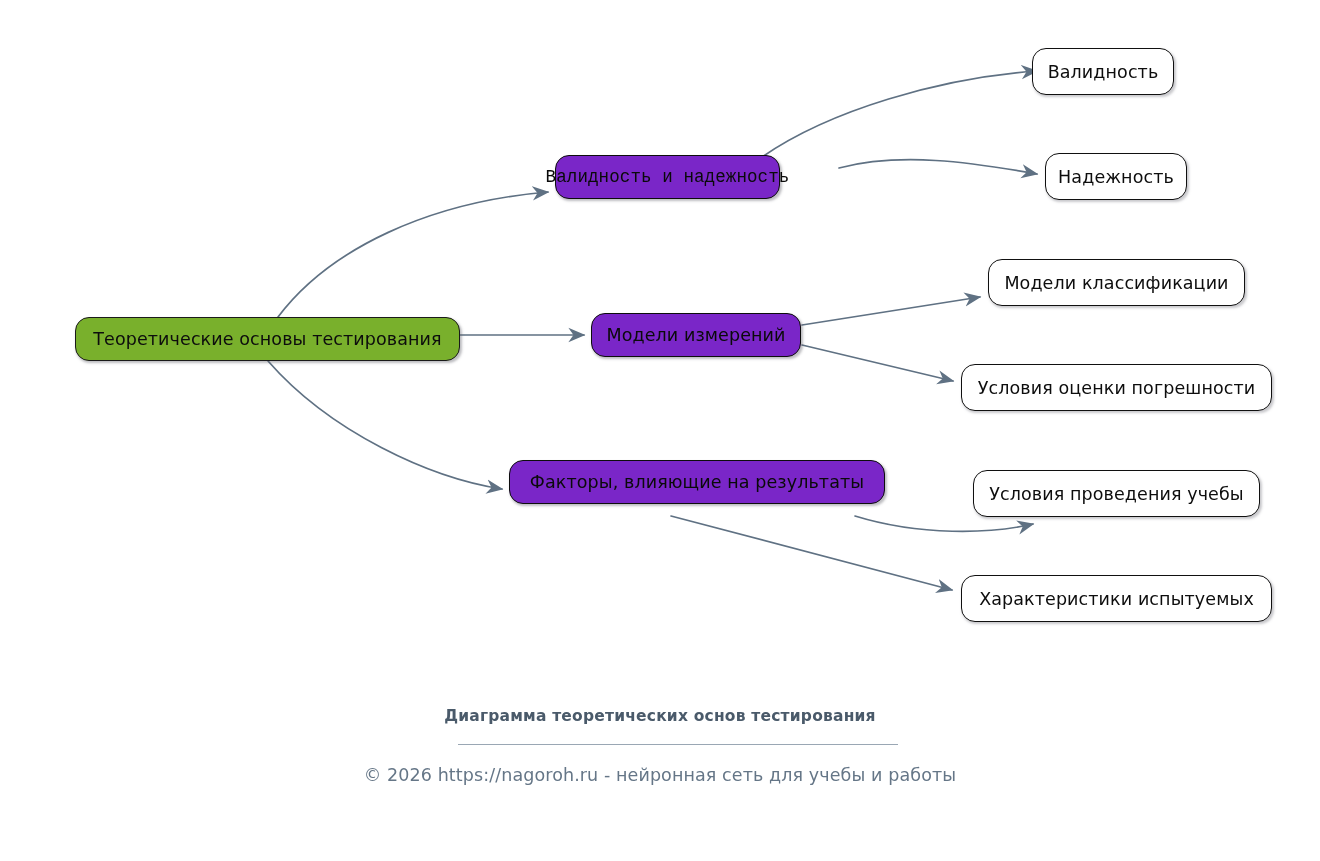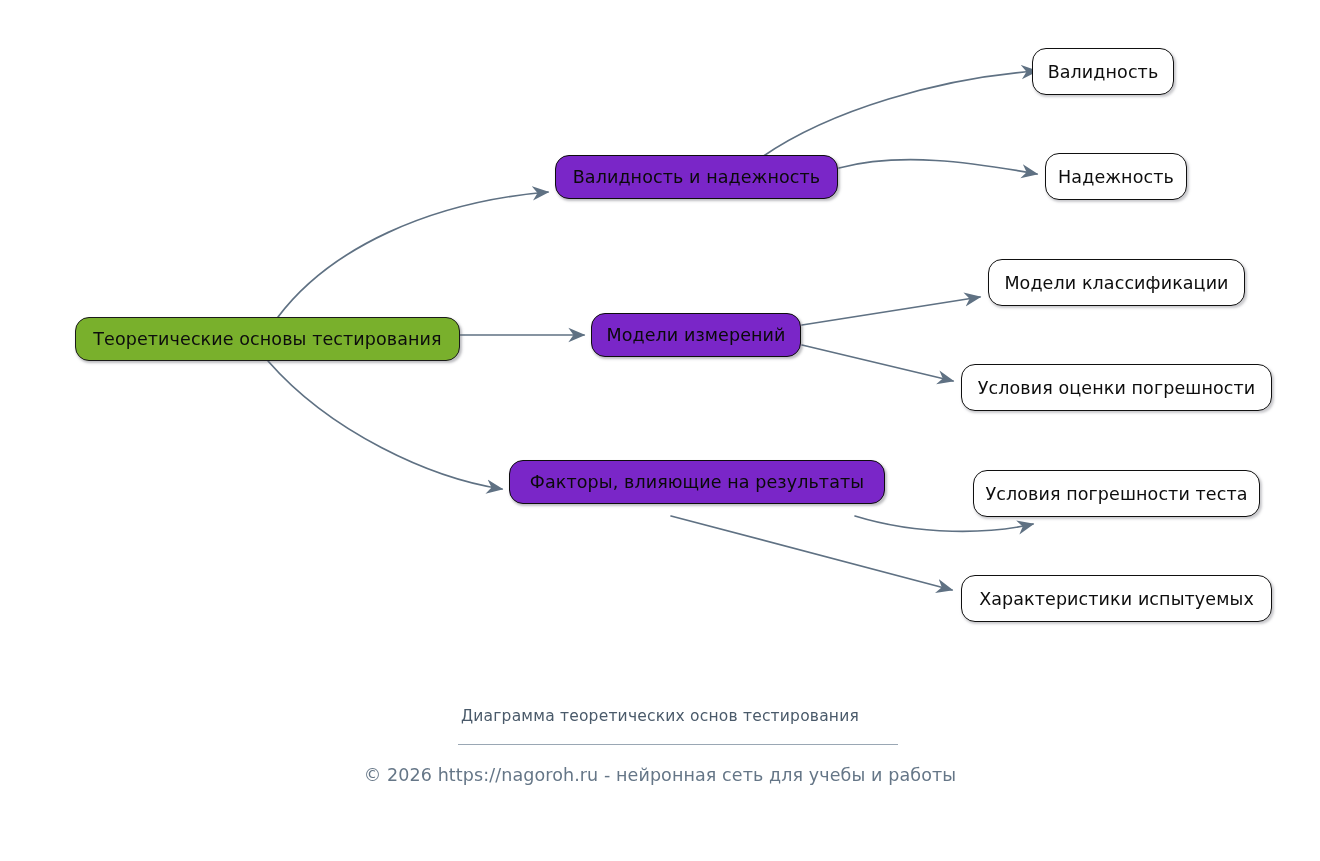--- a/index.html
+++ b/index.html
@@ -55,21 +55,21 @@
   }
   .footer {
     position: absolute;
     left: 0;
     width: 1320px;
     text-align: center;
   }
   .footer-title {
     top: 707px;
     font-size: 15.5px;
-    font-weight: normal;
+    font-weight: bold;
     color: #4a5a6a;
     letter-spacing: 0.2px;
   }
   .footer-rule {
     position: absolute;
     top: 744px;
     left: 458px;
     width: 440px;
     height: 0;
     border-top: 1.4px solid #9aa7b4;
@@ -100,21 +100,21 @@
       <path d="M 802,345 L 953,381"></path>
       <path d="M 855,516 C 920,536 990,534 1033,524"></path>
       <path d="M 671,516 L 952,590"></path>
     </g>
 </svg>
 
 <div id="nodes-layer">
     <div class="node node-root" style="left: 47px; top: 317px; width: 385px; height: 44px; margin-left: 28px;">
       <span>Теоретические основы тестирования</span>
     </div>
-    <div class="node node-branch" style="left: 555px; top: 155px; width: 283px; height: 44px;">
+    <div class="node node-branch" style="left: 555px; top: 155px; width: 225px; height: 44px; font-family: Liberation Mono, monospace;">
       <span>Валидность и надежность</span>
     </div>
     <div class="node node-leaf" style="left: 1011px; top: 48px; width: 142px; height: 47px; margin-left: 21px;">
       <span>Валидность</span>
     </div>
     <div class="node node-leaf" style="left: 1045px; top: 153px; width: 142px; height: 47px;">
       <span>Надежность</span>
     </div>
     <div class="node node-branch" style="left: 591px; top: 313px; width: 210px; height: 44px; align-items: center;">
       <span>Модели измерений</span>
@@ -122,21 +122,21 @@
     <div class="node node-leaf" style="left: 988px; top: 259px; width: 257px; height: 47px;">
       <span>Модели классификации</span>
     </div>
     <div class="node node-leaf" style="left: 961px; top: 364px; width: 311px; height: 47px;">
       <span>Условия оценки погрешности</span>
     </div>
     <div class="node node-branch" style="left: 509px; top: 460px; width: 376px; height: 44px;">
       <span>Факторы, влияющие на результаты</span>
     </div>
     <div class="node node-leaf" style="left: 973px; top: 470px; width: 287px; height: 47px;">
-      <span>Условия погрешности теста</span>
+      <span>Условия проведения учебы</span>
     </div>
     <div class="node node-leaf" style="left: 961px; top: 575px; width: 311px; height: 47px;">
       <span>Характеристики испытуемых</span>
     </div>
   </div>
 
 <div class="footer footer-title">Диаграмма теоретических основ тестирования</div>
 <div class="footer-rule"></div>
 <div class="footer footer-credit">© 2026 https://nagoroh.ru - нейронная сеть для учебы и работы</div>
 

